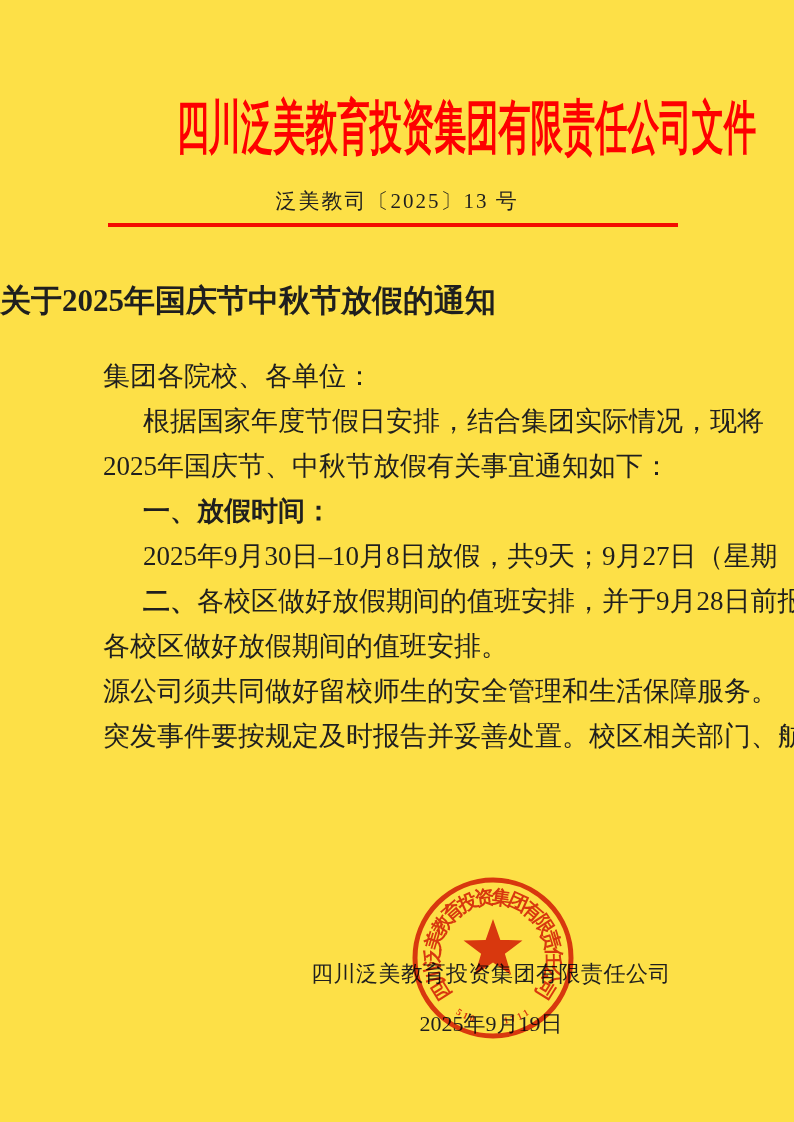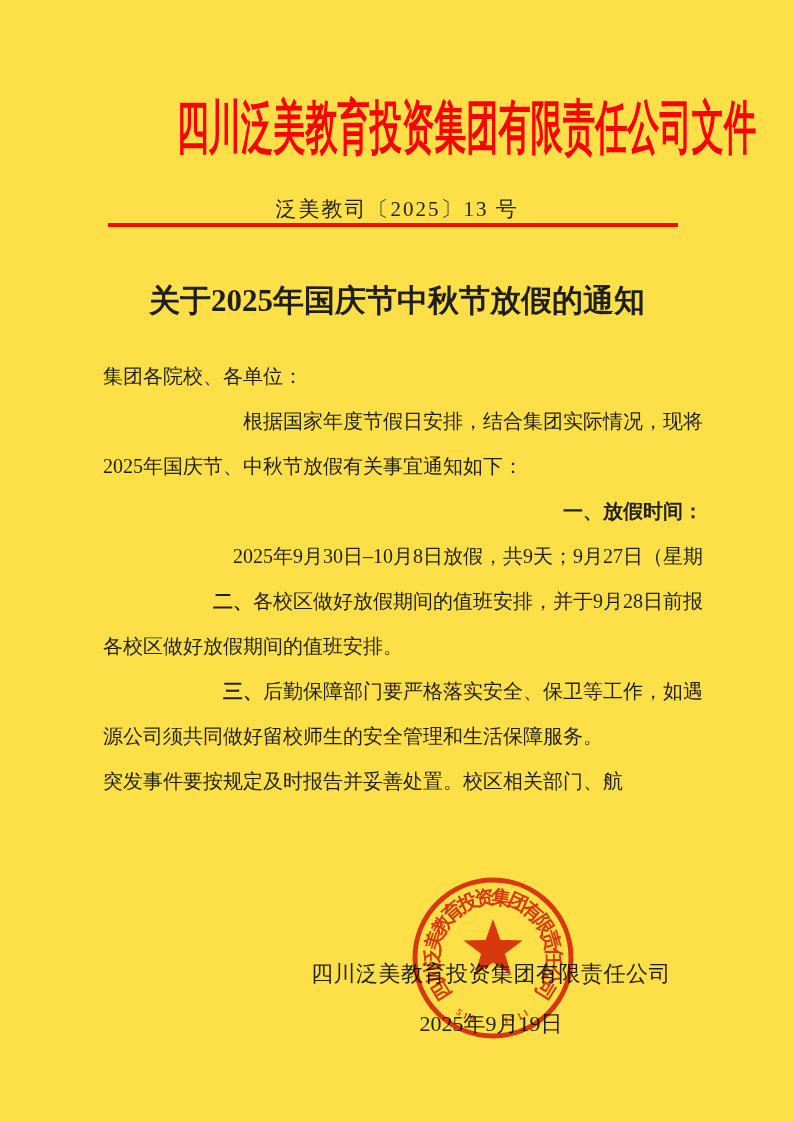--- a/index.html
+++ b/index.html
@@ -26,40 +26,39 @@
     transform:scaleX(0.555);
     transform-origin:50% 50%;
     letter-spacing:0;
   }
   .doc-number{
     position:absolute;top:189px;left:0;width:794px;
     text-align:center;
     font-size:21px;line-height:1.2;
     letter-spacing:2px;
     color:var(--ink);
-    margin-top:8px;
   }
   .red-rule{
     position:absolute;top:223px;left:108px;
     width:570px;height:4px;
     background:var(--red-rule);
   }
   .doc-title{
     position:absolute;top:282px;left:0;width:794px;
-    text-align:center;white-space:nowrap;
+    text-align:left;white-space:nowrap;
     font-size:31px;line-height:1.25;font-weight:bold;
     color:var(--ink);
   }
   .doc-body{
     position:absolute;top:354px;left:103px;width:600px;
-    font-size:20px;line-height:45px;
+    font-size:27px;line-height:45px;
     color:var(--ink);
   }
   .line{white-space:nowrap;}
-  .ind{padding-left:40px;text-align:right;}
+  .ind{padding-left:40px;}
   .h{
     font-family:Liberation Sans, sans-serif;
     font-weight:bold;
   }
   .sign-line{
     position:absolute;left:491px;transform:translateX(-50%);
     white-space:nowrap;font-size:22px;line-height:1.2;
     color:var(--ink);
   }
   .sign-name{top:961px;letter-spacing:0.5px;}
@@ -92,21 +91,20 @@
   <div class="doc-title">关于2025年国庆节中秋节放假的通知</div>
 
   <div class="doc-body">
     <div class="line">集团各院校、各单位：</div>
     <div class="line ind">根据国家年度节假日安排，结合集团实际情况，现将</div>
     <div class="line">2025年国庆节、中秋节放假有关事宜通知如下：</div>
     <div class="line ind h">一、放假时间：</div>
     <div class="line ind">2025年9月30日–10月8日放假，共9天；9月27日（星期</div>
     <div class="line ind"><span class="h">二、</span><span>各校区做好放假期间的值班安排，并于9月28日前报</span></div>
     <div class="line">各校区做好放假期间的值班安排。</div>
-    <div class="line ind"><span class="h">三、</span><span>后勤保障部门要严格落实安全、保卫等工作，如遇</span></div>
     <div class="line">源公司须共同做好留校师生的安全管理和生活保障服务。</div>
     <div class="line">突发事件要按规定及时报告并妥善处置。校区相关部门、航</div>
   </div>
 
   <div class="sign-line sign-name">四川泛美教育投资集团有限责任公司</div>
   <div class="sign-line sign-date">2025年9月19日</div>
 
   <svg class="seal" viewBox="-90 -90 180 180" xmlns="http://www.w3.org/2000/svg">
     <circle class="seal-stroke" cx="0" cy="0" r="78"></circle>
     <polygon class="seal-fill" transform="translate(0,-8)" points="0,-31 7.35,-10.11 29.48,-9.58 11.89,3.86 18.22,25.08 0,12.5 -18.22,25.08 -11.89,3.86 -29.48,-9.58 -7.35,-10.11"></polygon>

